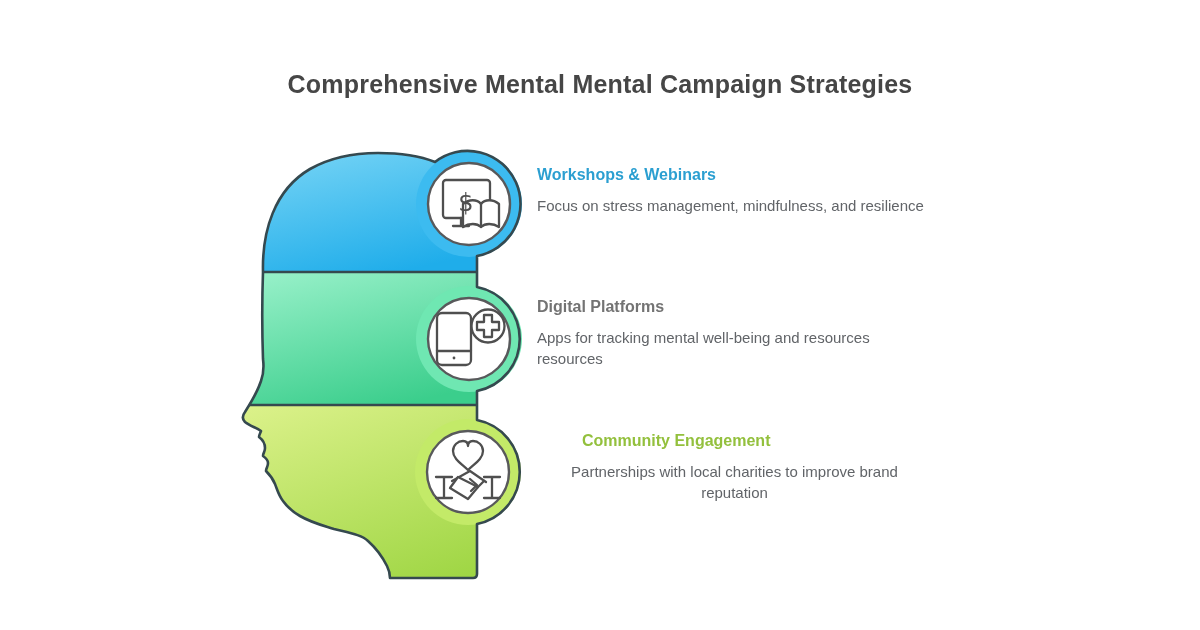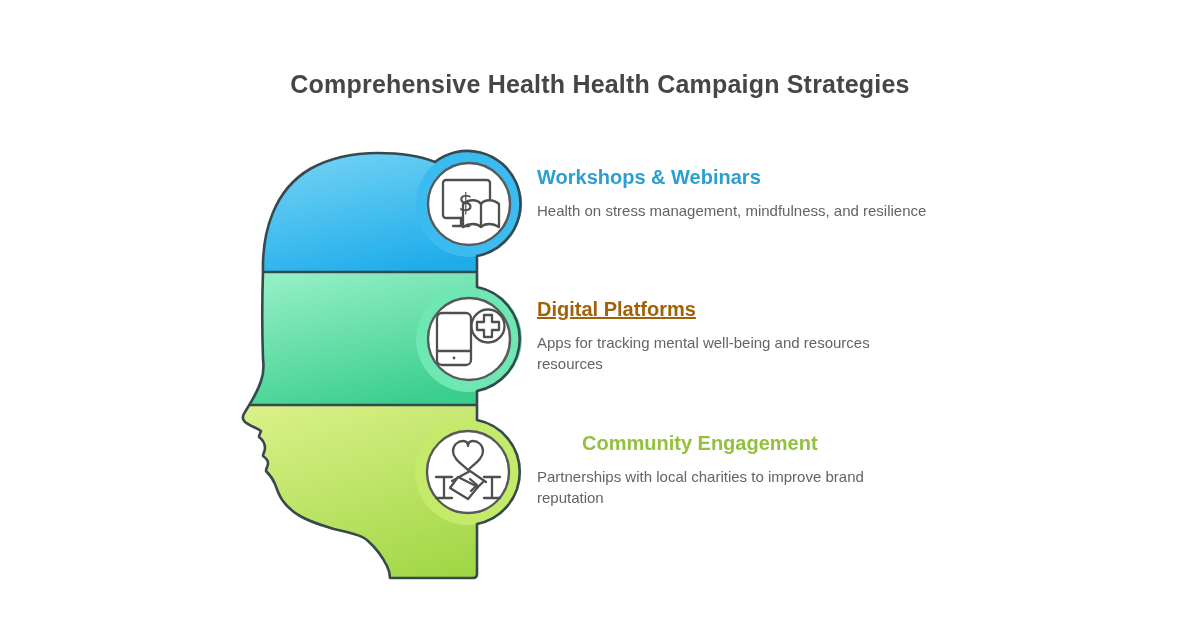--- a/index.html
+++ b/index.html
@@ -6,32 +6,32 @@
   #canvas{
     position:relative;width:1200px;height:630px;background:#ffffff;
     overflow:hidden;font-family:"Liberation Sans",sans-serif;
   }
   .page-title{
     position:absolute;top:70px;left:0;width:1200px;text-align:center;
     font-size:25px;font-weight:700;color:#464646;letter-spacing:.2px;
   }
   #head-svg{position:absolute;left:230px;top:140px;}
   .item{position:absolute;left:537px;width:395px;}
-  .item-heading{font-size:20px;font-weight:700;margin:0 0 12px 0;}
+  .item-heading{font-size:16px;font-weight:700;margin:0 0 12px 0;}
   .item-desc{font-size:15px;line-height:1.38;color:#616468;margin:0;}
   #item-0{top:166px;}
   #item-1{top:298px;}
   #item-2{top:432px;}
 </style>
 </head>
 <body>
 
 <div id="canvas" style="background: rgb(255, 255, 255);">
 
-  <div class="page-title" style="color: rgb(70, 70, 70);">Comprehensive Health Health Campaign Strategies</div>
+  <div class="page-title" style="color: rgb(70, 70, 70);">Comprehensive Mental Mental Campaign Strategies</div>
 
   <svg id="head-svg" width="310" height="460" viewBox="0 0 310 460" xmlns="http://www.w3.org/2000/svg">
     <defs>
       <linearGradient id="grad0" x1="0" y1="0" x2="0.55" y2="1">
         <stop offset="0" stop-color="#84daf7"></stop>
           <stop offset="1" stop-color="#1fadea"></stop>
       </linearGradient>
       <linearGradient id="grad1" x1="0" y1="0" x2="0.55" y2="1">
         <stop offset="0" stop-color="#9cf2cc"></stop>
           <stop offset="1" stop-color="#3bce8c"></stop>
@@ -114,26 +114,26 @@
       <path d="M 254 337 H 270 M 254 358 H 270 M 262 337 V 358"></path>
       <path d="M 222 341 L 240 331 L 256 342"></path>
       <path d="M 228 337 L 248 347 L 238 359 L 220 348 Z" fill="#ffffff"></path>
       <path d="M 240 339 L 247 345 L 241 351"></path>
       <path d="M 248 347 L 254 341"></path>
     </g>
   </svg>
 
   <div class="item" id="item-0">
     <div class="item-heading heading" style="color: rgb(43, 159, 209);">Workshops &amp; Webinars</div>
-    <p class="item-desc" style="color: rgb(97, 100, 104);">Health on stress management, mindfulness, and resilience</p>
+    <p class="item-desc" style="color: rgb(97, 100, 104);">Focus on stress management, mindfulness, and resilience</p>
   </div>
 
   <div class="item" id="item-1">
-    <div class="item-heading heading" style="color: #a16207; text-decoration: underline;">Digital Platforms</div>
+    <div class="item-heading heading" style="color: #737373;">Digital Platforms</div>
     <p class="item-desc" style="color: rgb(97, 100, 104);">Apps for tracking mental well-being and resources resources</p>
   </div>
 
   <div class="item" id="item-2">
     <div class="item-heading heading" style="color: rgb(147, 192, 61); margin-left: 45px;">Community Engagement</div>
-    <p class="item-desc" style="color: rgb(97, 100, 104);">Partnerships with local charities to improve brand reputation</p>
+    <p class="item-desc" style="color: rgb(97, 100, 104); text-align: center;">Partnerships with local charities to improve brand reputation</p>
   </div>
 
 </div>
 
 </body></html>

